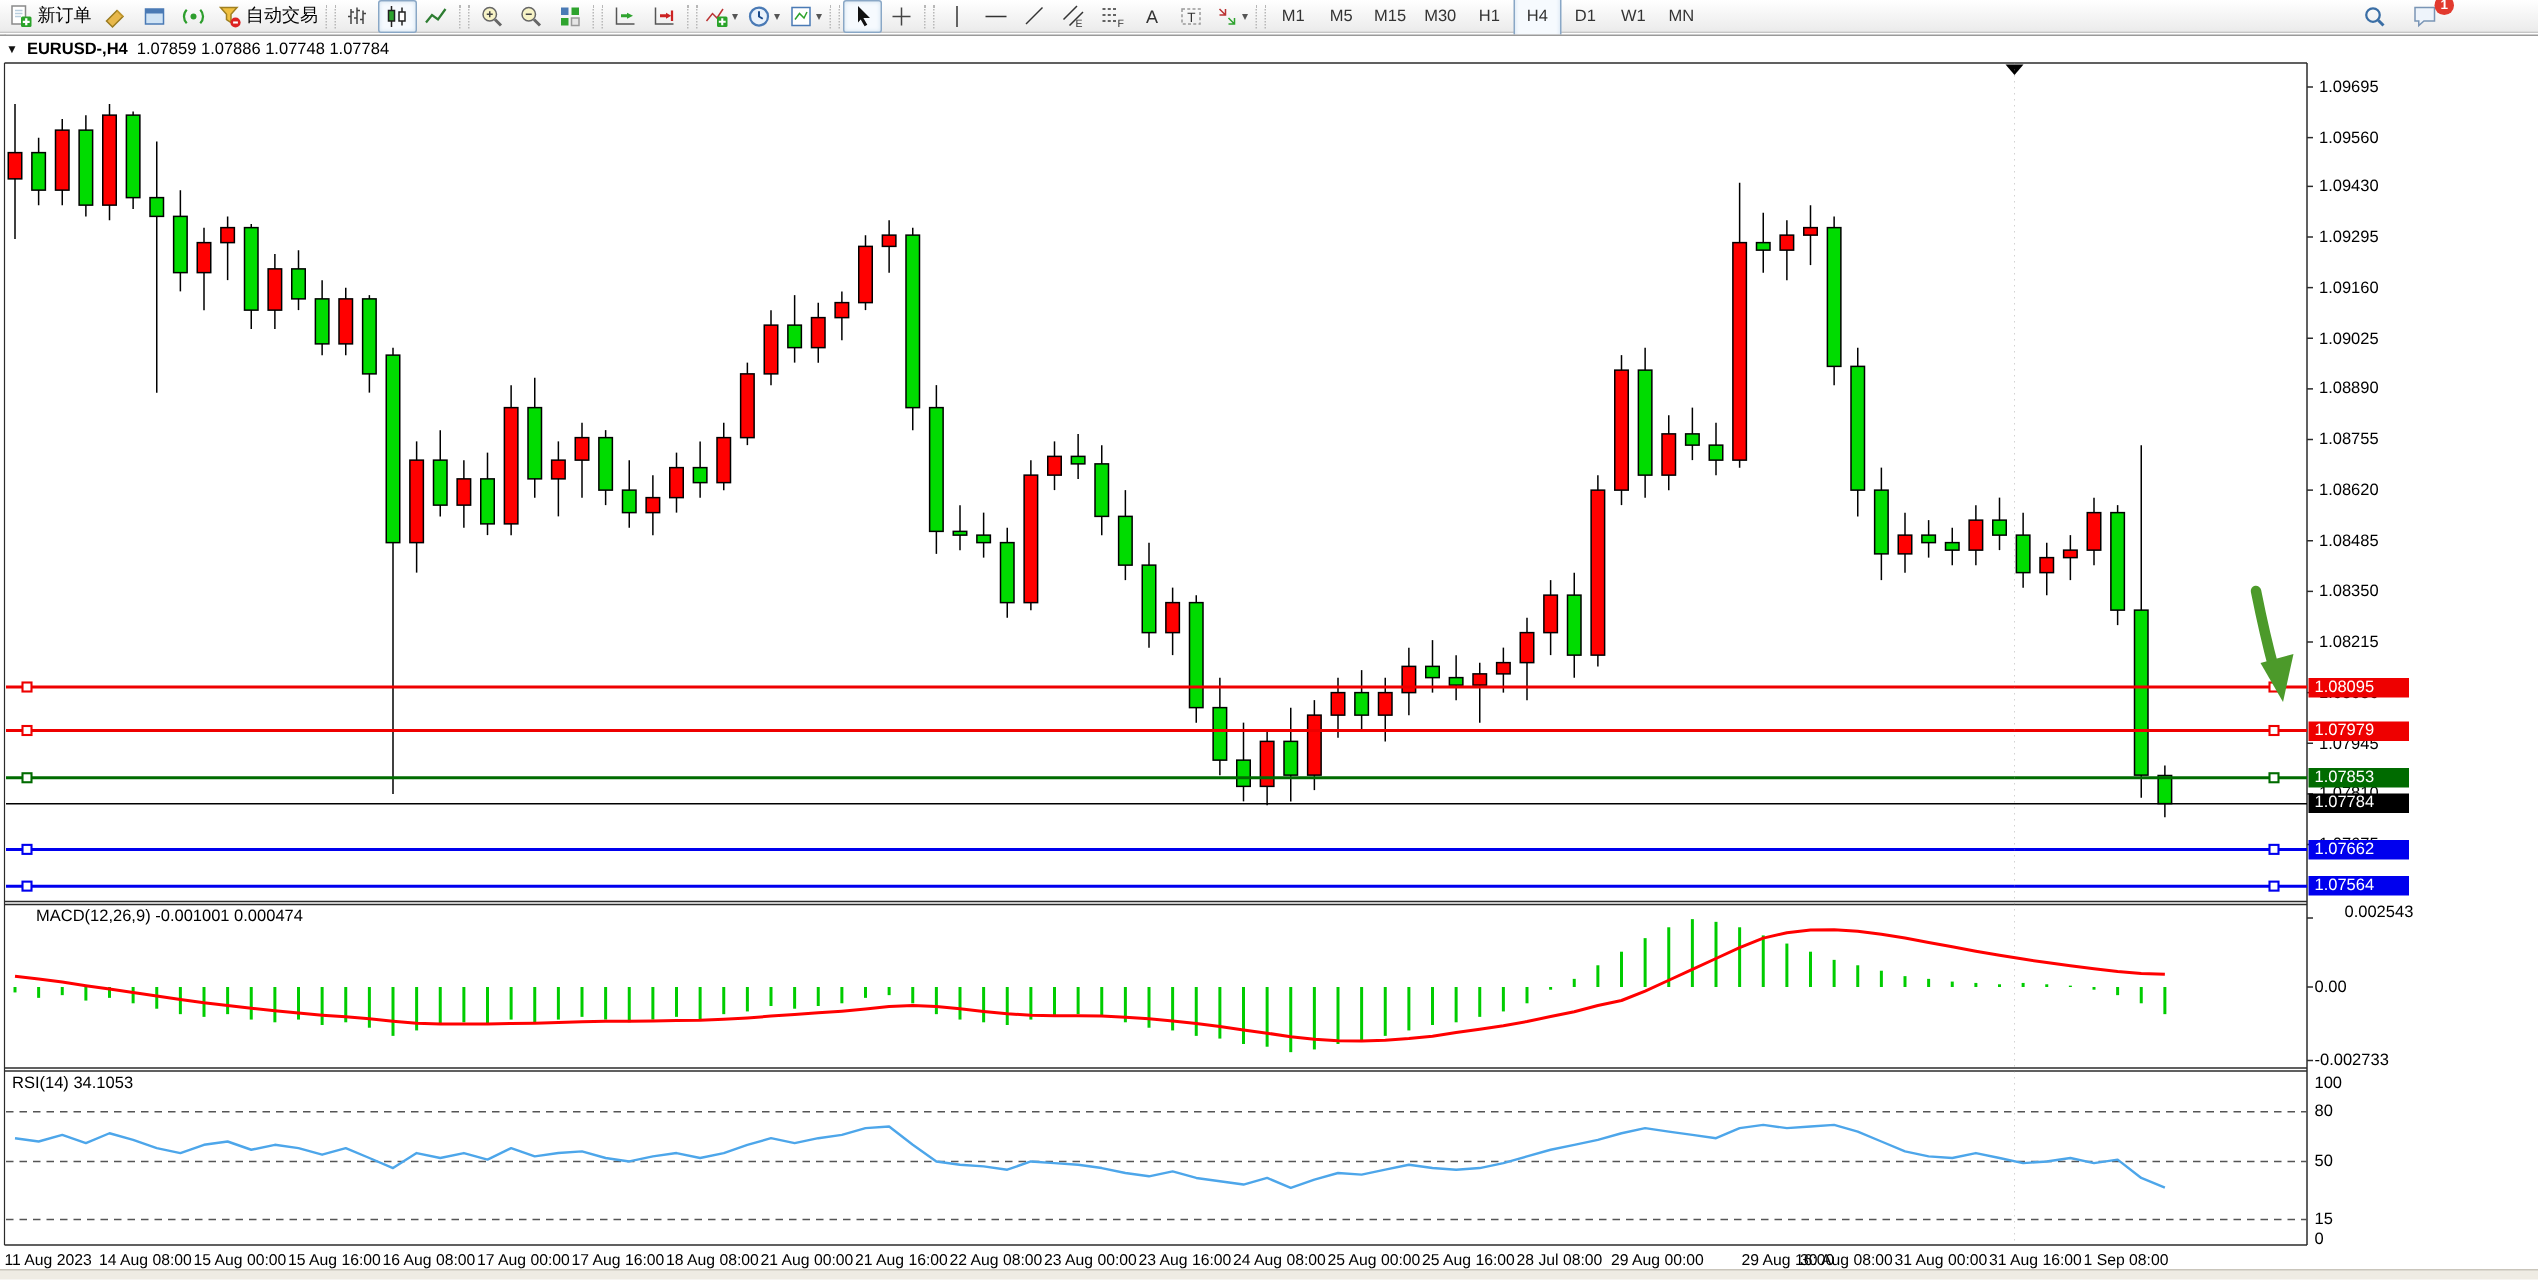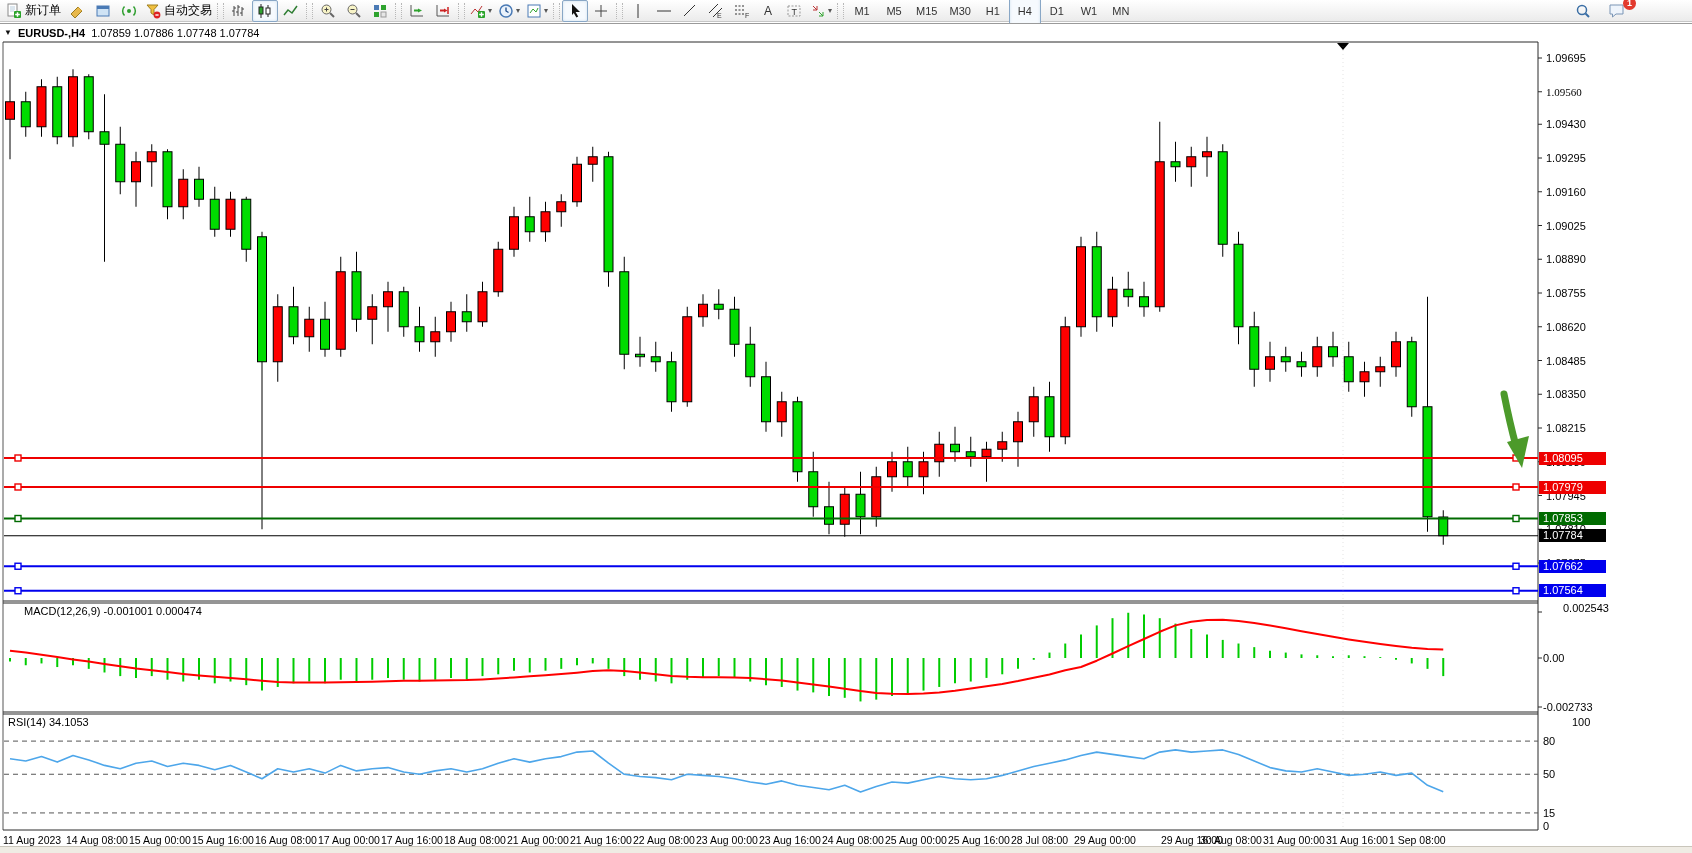--- a/index.html
+++ b/index.html
@@ -658,39 +658,39 @@
     <line x1="1538" y1="394.2500000000046" x2="1542" y2="394.2500000000046" stroke="#2b2b2b"></line>
     <line x1="1538" y1="428.00000000000364" x2="1542" y2="428.00000000000364" stroke="#2b2b2b"></line>
     <line x1="1538" y1="461.75000000000273" x2="1542" y2="461.75000000000273" stroke="#2b2b2b"></line>
     <line x1="1538" y1="495.50000000000176" x2="1542" y2="495.50000000000176" stroke="#2b2b2b"></line>
     <line x1="1538" y1="529.2500000000009" x2="1542" y2="529.2500000000009" stroke="#2b2b2b"></line>
     <line x1="1538" y1="562.9999999999999" x2="1542" y2="562.9999999999999" stroke="#2b2b2b"></line>
   </svg>
 
 <div id="labels">
     <div class="lbl" style="left: 1546px; top: 52px;">1.09695</div>
-    <div class="lbl" style="left: 1546px; top: 85.75px; font-family: Liberation Serif, serif;">1.09560</div>
+    <div class="lbl" style="left: 1546px; top: 85.75px;">1.09560</div>
     <div class="lbl" style="left: 1546px; top: 118.25px;">1.09430</div>
     <div class="lbl" style="left: 1546px; top: 152px;">1.09295</div>
     <div class="lbl" style="left: 1546px; top: 185.75px;">1.09160</div>
     <div class="lbl" style="left: 1546px; top: 219.5px;">1.09025</div>
     <div class="lbl" style="left: 1546px; top: 253.25px;">1.08890</div>
     <div class="lbl" style="left: 1546px; top: 287px;">1.08755</div>
     <div class="lbl" style="left: 1546px; top: 320.75px;">1.08620</div>
     <div class="lbl" style="left: 1546px; top: 354.5px;">1.08485</div>
     <div class="lbl" style="left: 1546px; top: 388.25px;">1.08350</div>
     <div class="lbl" style="left: 1546px; top: 422px;">1.08215</div>
     <div class="lbl" style="left: 1546px; top: 455.75px;">1.08080</div>
     <div class="lbl" style="left: 1546px; top: 489.5px;">1.07945</div>
     <div class="lbl" style="left: 1546px; top: 523.25px;">1.07810</div>
     <div class="lbl" style="left: 1546px; top: 557px;">1.07675</div>
     <div class="lbl" style="left: 1543px; top: 602px; padding-left: 20px;">0.002543</div>
     <div class="lbl" style="left: 1543px; top: 652px;">0.00</div>
     <div class="lbl" style="left: 1543px; top: 701px;">-0.002733</div>
-    <div class="lbl" style="left: 1543px; top: 716px; margin-left: 29px;">100</div>
+    <div class="lbl" style="left: 1543px; top: 716px;">100</div>
     <div class="lbl" style="left: 1543px; top: 735px;">80</div>
     <div class="lbl" style="left: 1543px; top: 768px;">50</div>
     <div class="lbl" style="left: 1543px; top: 807px;">15</div>
     <div class="lbl" style="left: 1543px; top: 820px;">0</div>
     <div class="linelabel" style="top: 451.5px; background: rgb(238, 0, 0);">1.08095</div>
     <div class="linelabel" style="top: 480.5px; background: rgb(238, 0, 0);">1.07979</div>
     <div class="linelabel" style="top: 512px; background: rgb(0, 107, 0);">1.07853</div>
     <div class="linelabel" style="top: 529.25px; background: rgb(0, 0, 0);">1.07784</div>
     <div class="linelabel" style="top: 559.75px; background: rgb(0, 0, 238);">1.07662</div>
     <div class="linelabel" style="top: 584.25px; background: rgb(0, 0, 238);">1.07564</div>

